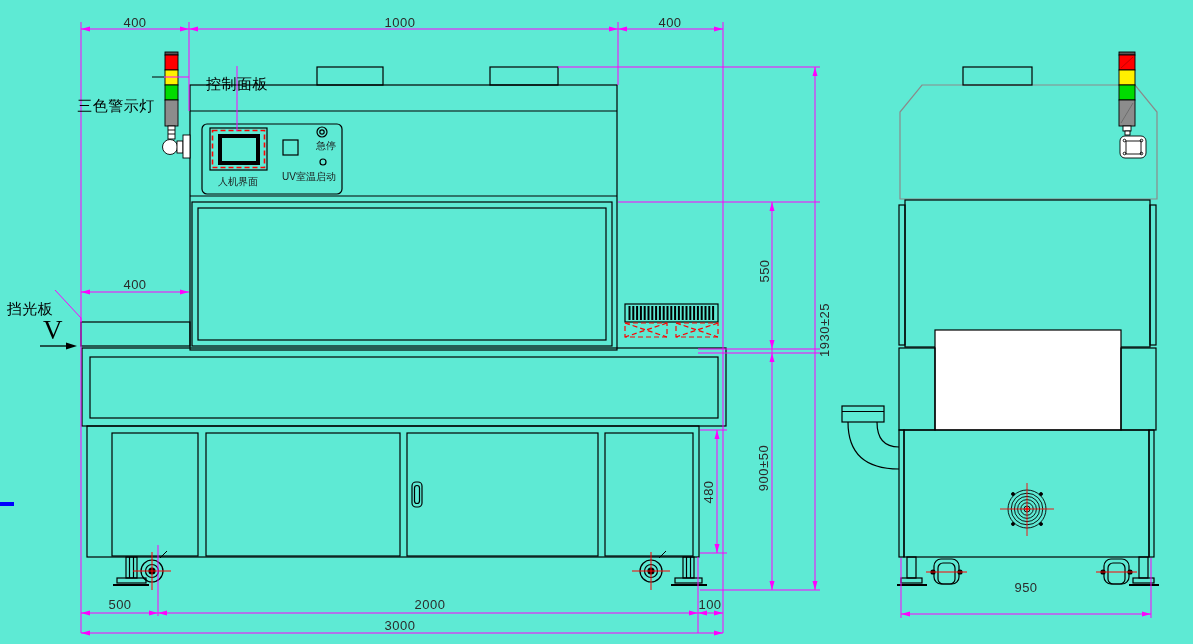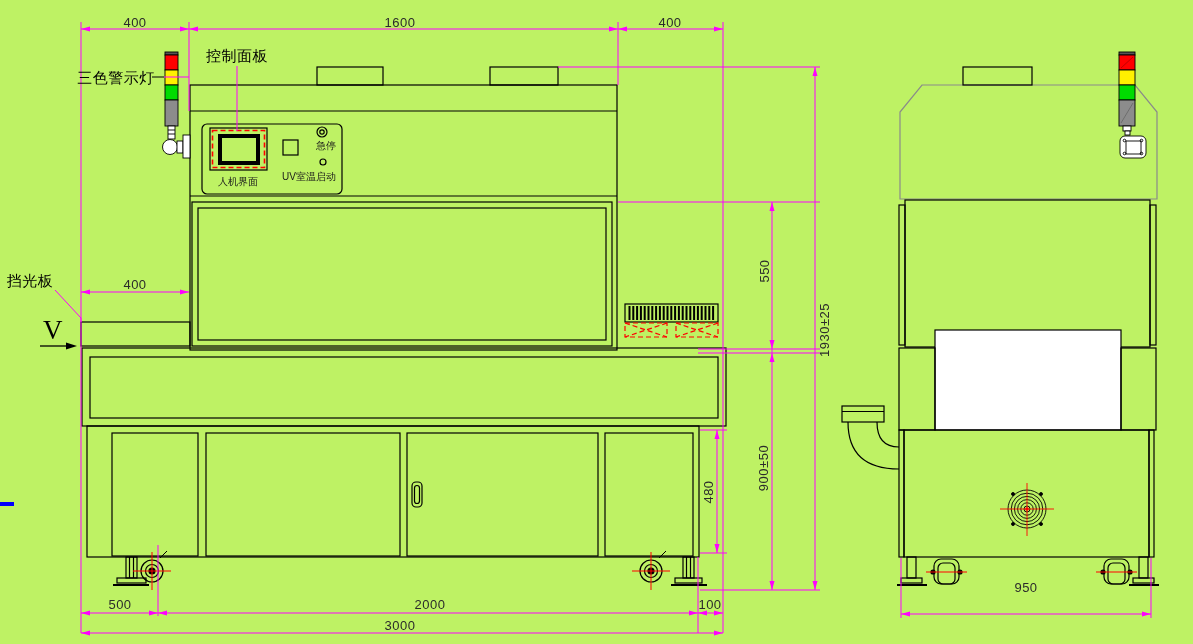--- a/index.html
+++ b/index.html
@@ -1,21 +1,21 @@
 <!DOCTYPE html>
 <html><head>
 <meta charset="utf-8">
 <style>
   html,body{margin:0;padding:0;background:#ffffff;}
-  .canvas{position:relative;width:1193px;height:644px;background:#bef264;overflow:hidden;
+  .canvas{position:relative;width:1193px;height:644px;background:#5eead4;overflow:hidden;
           font-family:"Liberation Sans", sans-serif;}
   .canvas svg{position:absolute;left:0;top:0;}
   .lbl{position:absolute;transform:translate(-50%,-50%);white-space:nowrap;color:#1a1a1a;
        font-size:13px;letter-spacing:0.5px;}
-  .lbl.cn{font-size:15px;color:#000;}
+  .lbl.cn{font-size:15px;color:#000;margin-top:28px;}
   .lbl.small{font-size:10px;letter-spacing:0;}
   .lbl.rot{transform:translate(-50%,-50%) rotate(-90deg);}
   .lbl.vmark{font-family:"Liberation Serif", serif;font-size:27px;color:#000;}
   .dim{color:#2b2b2b;}
 </style>
 </head>
 <body>
 
 <div class="canvas">
 
@@ -263,21 +263,21 @@
     <line x1="152" y1="77" x2="164" y2="77"></line>
     <g>
       <line x1="40" y1="346" x2="70" y2="346" stroke-width="1.3"></line>
       <polygon points="77,346 66,342.5 66,349.5" fill="#000" stroke="none"></polygon>
     </g>
     <rect x="0" y="502" width="14" height="4" fill="#0000FE" stroke="none"></rect>
   </g>
 </svg>
 
   <div class="lbl dim" style="left:135px;top:22px">400</div>
-  <div class="lbl dim" style="left:400px;top:22px">1600</div>
+  <div class="lbl dim" style="left:400px;top:22px">1000</div>
   <div class="lbl dim" style="left:670px;top:22px">400</div>
   <div class="lbl dim" style="left:135px;top:284px">400</div>
   <div class="lbl dim" style="left:120px;top:604px">500</div>
   <div class="lbl dim" style="left:430px;top:604px">2000</div>
   <div class="lbl dim" style="left:710px;top:604px">100</div>
   <div class="lbl dim" style="left:400px;top:625px">3000</div>
   <div class="lbl dim" style="left:1026px;top:587px">950</div>
   <div class="lbl dim rot" style="left:764px;top:271px">550</div>
   <div class="lbl dim rot" style="left:824px;top:330px">1930±25</div>
   <div class="lbl dim rot" style="left:763px;top:468px">900±50</div>

